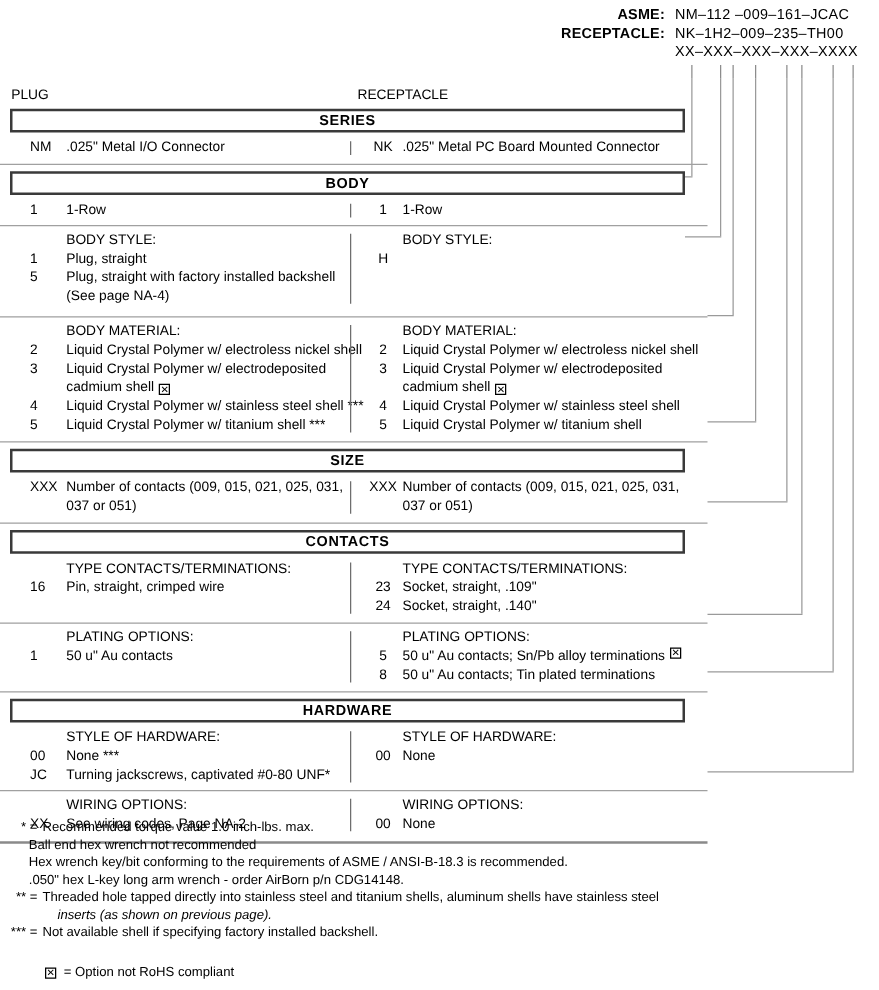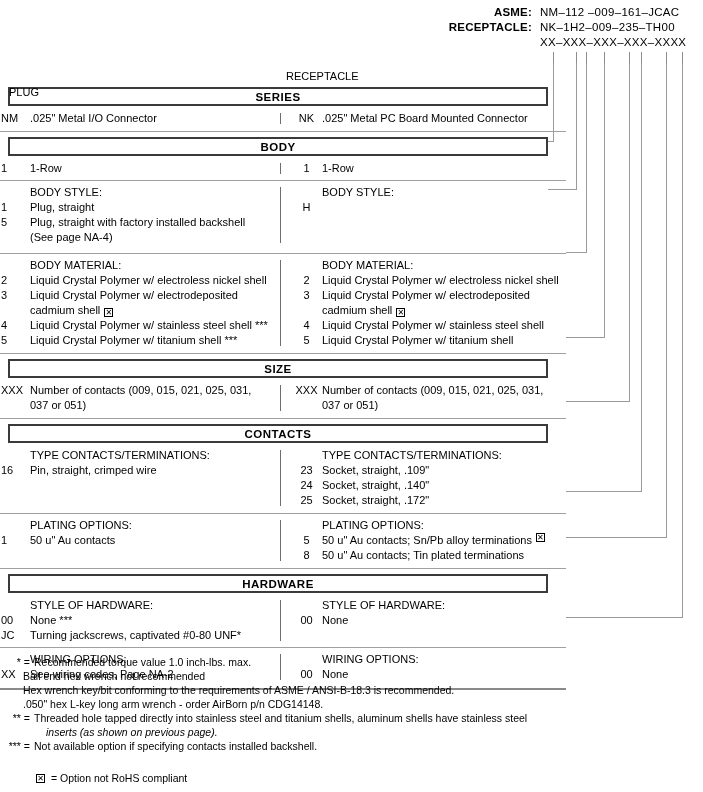--- a/index.html
+++ b/index.html
@@ -72,21 +72,21 @@
     position: absolute;
     top: 70px; left: 0px;
     width: 566px;
   }
 
   .col-head {
     height: 17px;
     position: relative;
     font-size: 11px;
   }
-  .col-head .ch-plug { position: absolute; left: 9px; top: 16px; }
+  .col-head .ch-plug { position: absolute; left: 9px; top: 0; }
   .col-head .ch-recep { position: absolute; left: 286px; top: 0; }
 
   
   .banner {
     margin: 0 0 0 8px;
     width: 540px;
     height: 19px;
     border: 2px solid #3a3a3a;
     background: #ffffff;
     display: flex;
@@ -114,21 +114,21 @@
     position: relative;
     display: flex;
   }
   .grp .divider {
     position: absolute;
     left: 280px; top: 2px; bottom: 2px;
     width: 1px; background: #6e6e6e;
   }
   .half {
     width: 280px;
-    padding-left: 1px;
+    padding-left: 24px;
   }
   .half.right { padding-left: 11px; width: 286px; }
 
   .subhead {
     margin-left: 29px;
     font-size: 11px;
     line-height: 15px;
     white-space: nowrap;
   }
   .half.right .subhead { margin-left: 31px; }
@@ -418,24 +418,20 @@
     <div class="half right">
       <div class="subhead">TYPE CONTACTS/TERMINATIONS:</div>
       <div class="opt">
         <span class="code">23</span>
         <span class="desc">Socket, straight, .109"</span>
       </div>
       <div class="opt">
         <span class="code">24</span>
         <span class="desc">Socket, straight, .140"</span>
       </div>
-      <div class="opt">
-        <span class="code">25</span>
-        <span class="desc">Socket, straight, .172"</span>
-      </div>
     </div>
   </div>
   <div class="gap5"></div>
   <div class="hr"></div>
   <div class="gap4"></div>
 
   <div class="grp">
     <div class="divider"></div>
     <div class="half">
       <div class="subhead">PLATING OPTIONS:</div>
@@ -520,20 +516,20 @@
   <div class="fn-cont">.050" hex L-key long arm wrench - order AirBorn p/n CDG14148.</div>
 
   <div class="fn">
     <span class="marker">** =</span>
     <span class="txt">Threaded hole tapped directly into stainless steel and titanium shells, aluminum shells have stainless steel</span>
   </div>
   <div class="fn-cont i2">inserts (as shown on previous page).</div>
 
   <div class="fn">
     <span class="marker">*** =</span>
-    <span class="txt">Not available option if specifying contacts installed backshell.</span>
+    <span class="txt">Not available shell if specifying factory installed backshell.</span>
   </div>
 
   <div class="rohs-note">
     <span class="rohs">✕</span>
     <span>= Option not RoHS compliant</span>
   </div>
 </div>
 
 </body></html>

